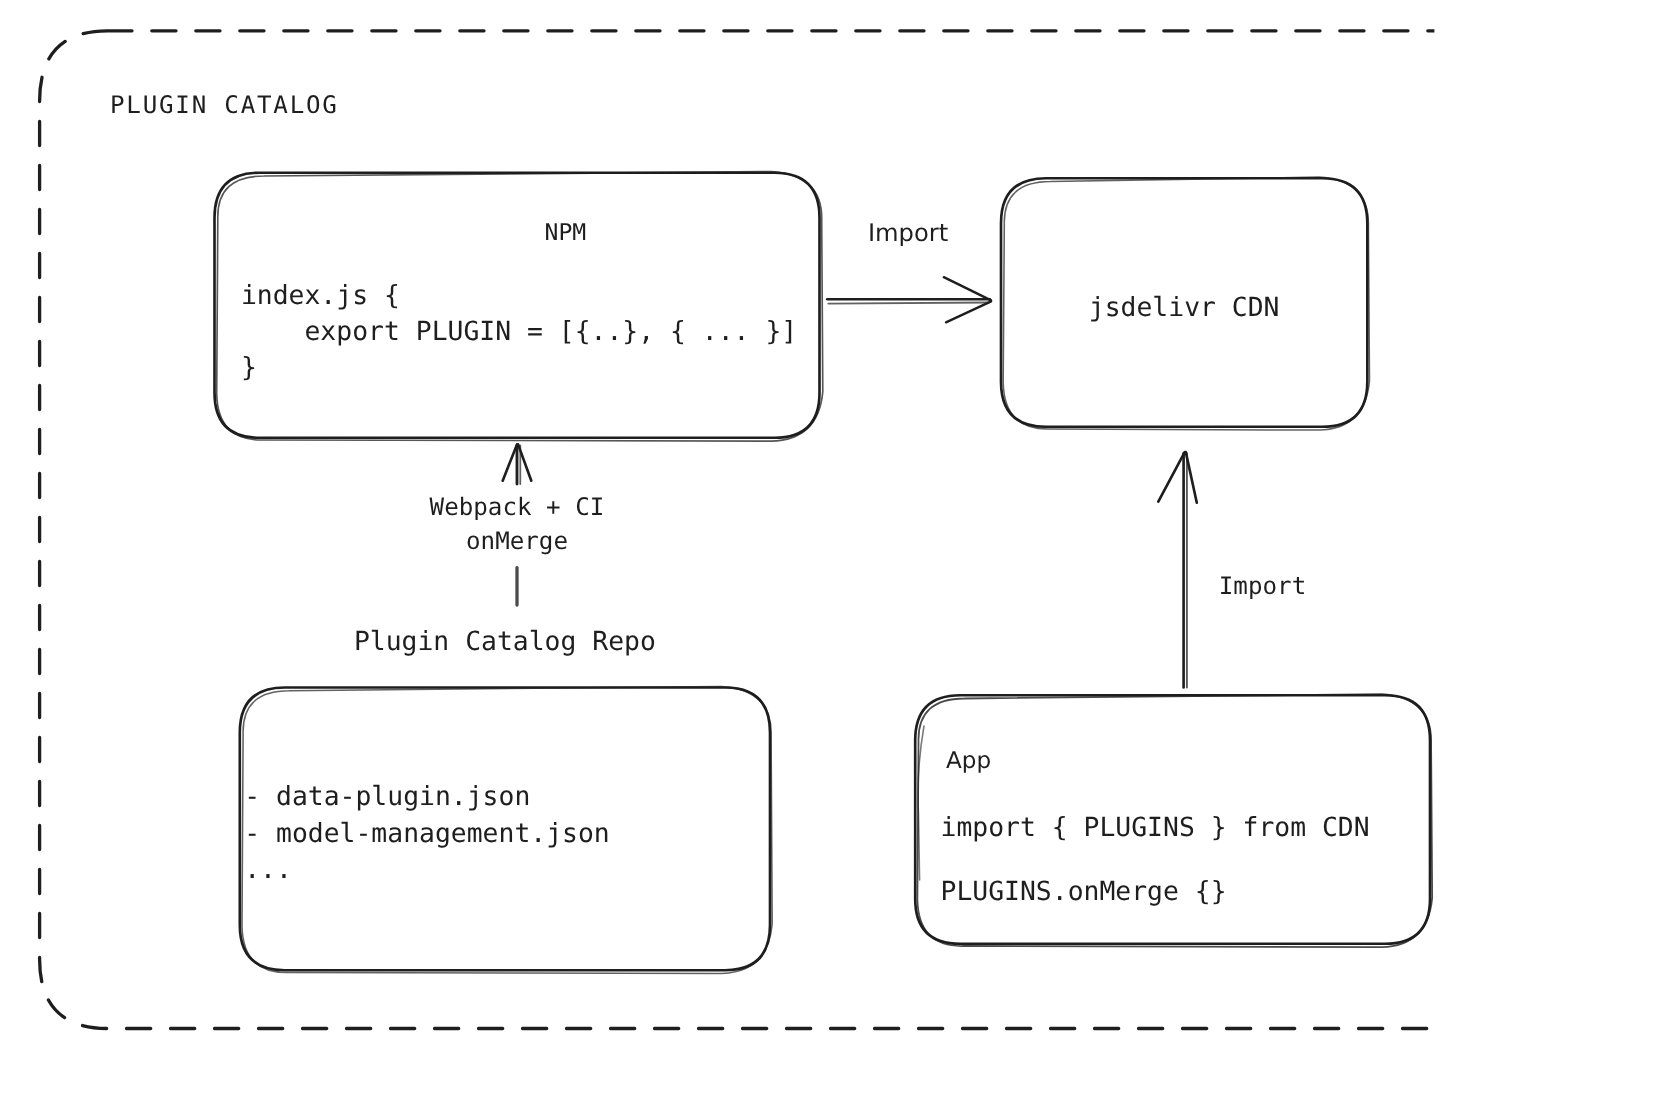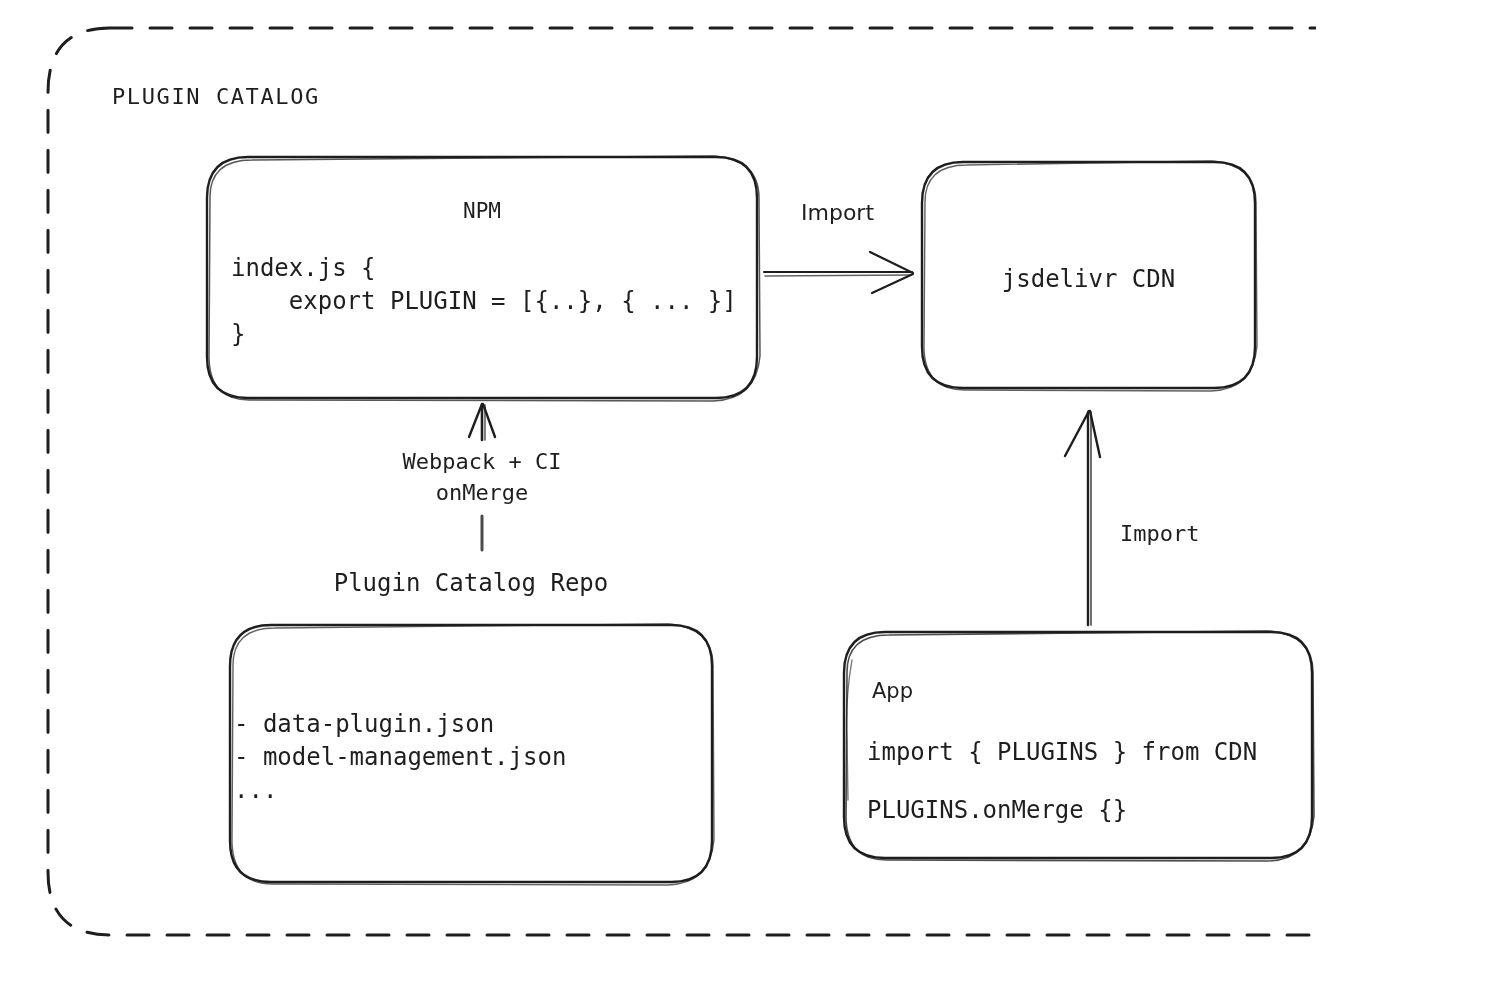--- a/index.html
+++ b/index.html
@@ -8,21 +8,20 @@
     padding: 0;
     background: #ffffff;
   }
   #canvas {
     position: relative;
     width: 1304px;
     height: 1002px;
     background: #ffffff;
     overflow: hidden;
     font-family: "DejaVu Sans Mono", "Liberation Mono", monospace;
-    margin-left: 12px;
   }
   svg.layer {
     position: absolute;
     top: 0;
     left: 0;
     width: 1506px;
     height: 1002px;
     pointer-events: none;
   }
   .txt {
@@ -120,21 +119,21 @@
         <path d="M 1053 456 L 1077 411" stroke-width="2.4"></path>
         <path d="M 1088 457 L 1078 411" stroke-width="2.4"></path>
       </g>
 
     </g>
   </svg>
 
   <div class="txt mono group-title" style="left:100px; top:82px;">PLUGIN CATALOG</div>
 
   <div>
-    <div class="txt mono box-title center" style="left:195px; top:197px; width:550px;">NPM</div>
+    <div class="txt mono box-title center" style="left:195px; top:197px; width:550px;padding-left:44px;">NPM</div>
     <div class="txt mono code" style="left:219px; top:252px;text-align:center;">index.js {</div>
     <div class="txt mono code" style="left:219px; top:285px;">    export PLUGIN = [{..}, { ... }]</div>
     <div class="txt mono code" style="left:219px; top:318px;">}</div>
   </div>
 
   <div>
     <div class="txt mono code center" style="left:910px; top:263px; width:333px;">jsdelivr CDN</div>
   </div>
 
   <div>

